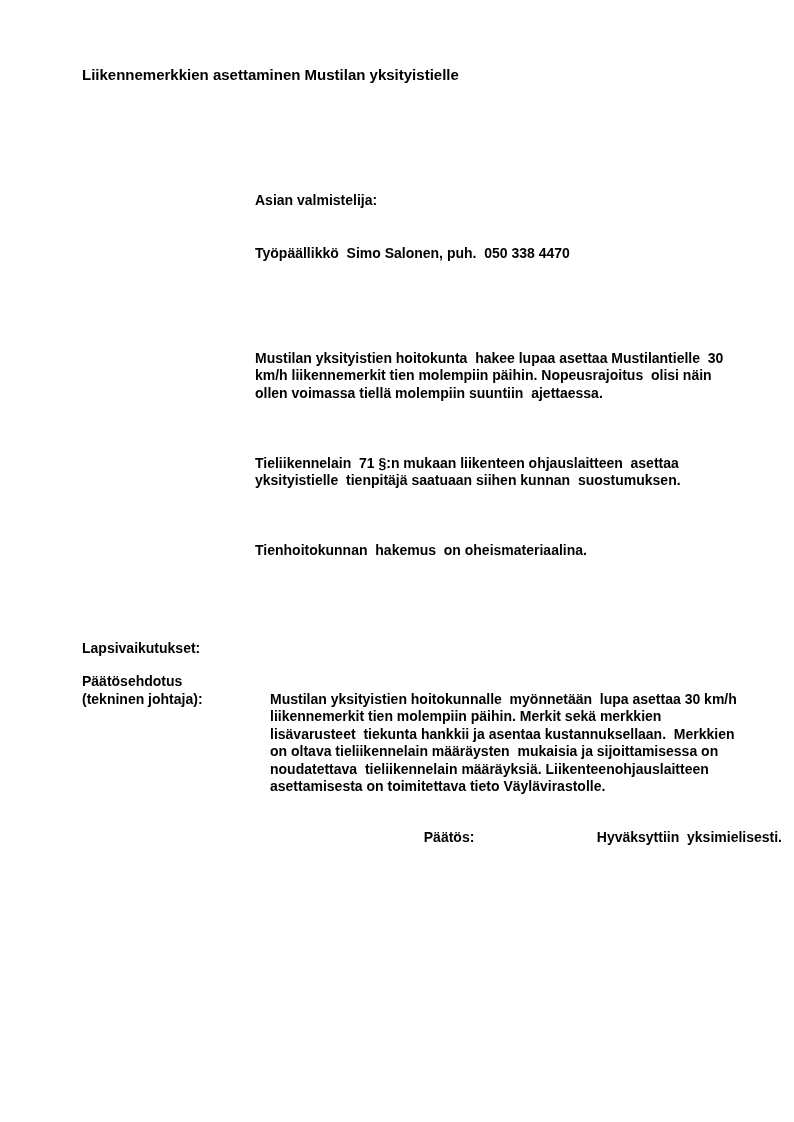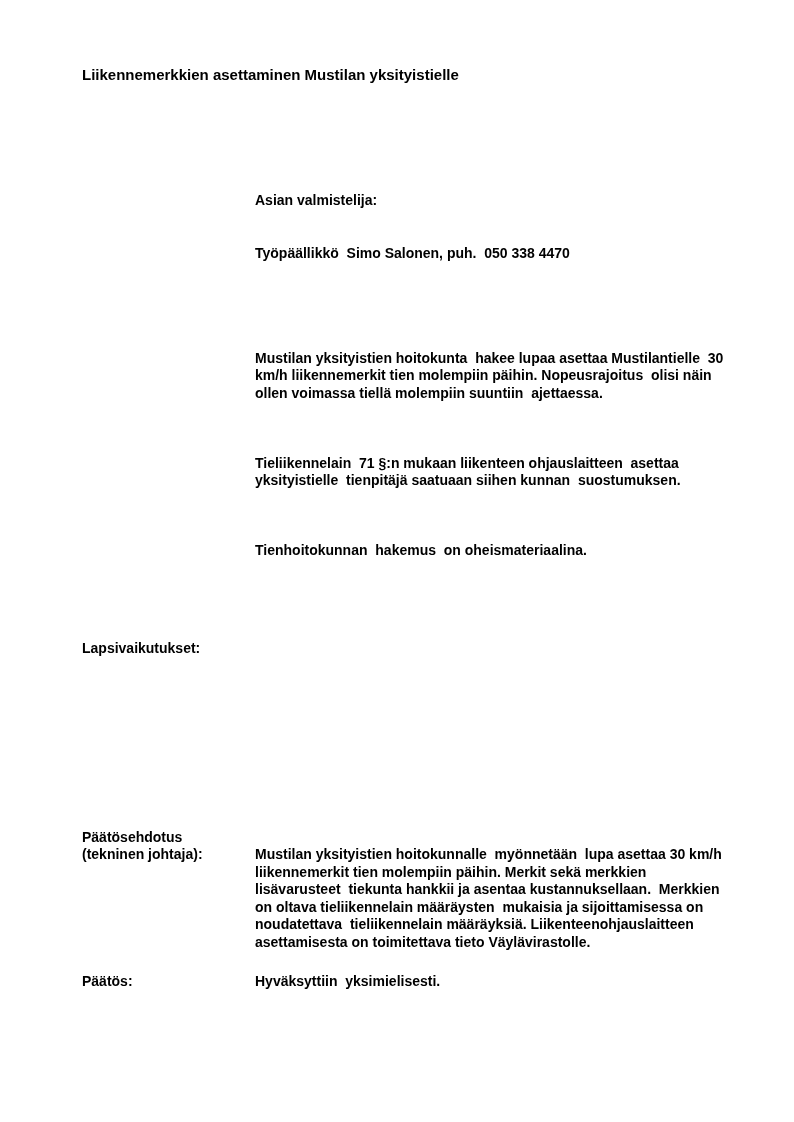--- a/index.html
+++ b/index.html
@@ -31,23 +31,23 @@
   .rows { margin-top: 38px; font-weight: bold; }
   .row { display: flex; align-items: flex-start; }
   .label {
     flex: 0 0 173px;
     width: 173px;
     white-space: pre;
   }
   .content { white-space: pre; }
   .para { margin: 0 0 17.5px 0; white-space: pre; }
   .para.last { margin-bottom: 0; }
-  .gap-lapsi { margin-top: 45px; flex-direction: column; }
-  .gap-ehdotus { margin-top: 16px; }
-  .gap-paatos { margin-top: 22px; }
+  .gap-lapsi { margin-top: 45px; }
+  .gap-ehdotus { margin-top: 16px; gap: 15px; }
+  .gap-paatos { margin-top: 33px; justify-content: flex-end; }
   .offset-line { padding-top: 17.5px; }
 </style>
 </head>
 <body>
 
 <div class="page">
   <div class="doc">
 
     <h1 class="title">Liikennemerkkien asettaminen Mustilan yksityistielle</h1>
 

